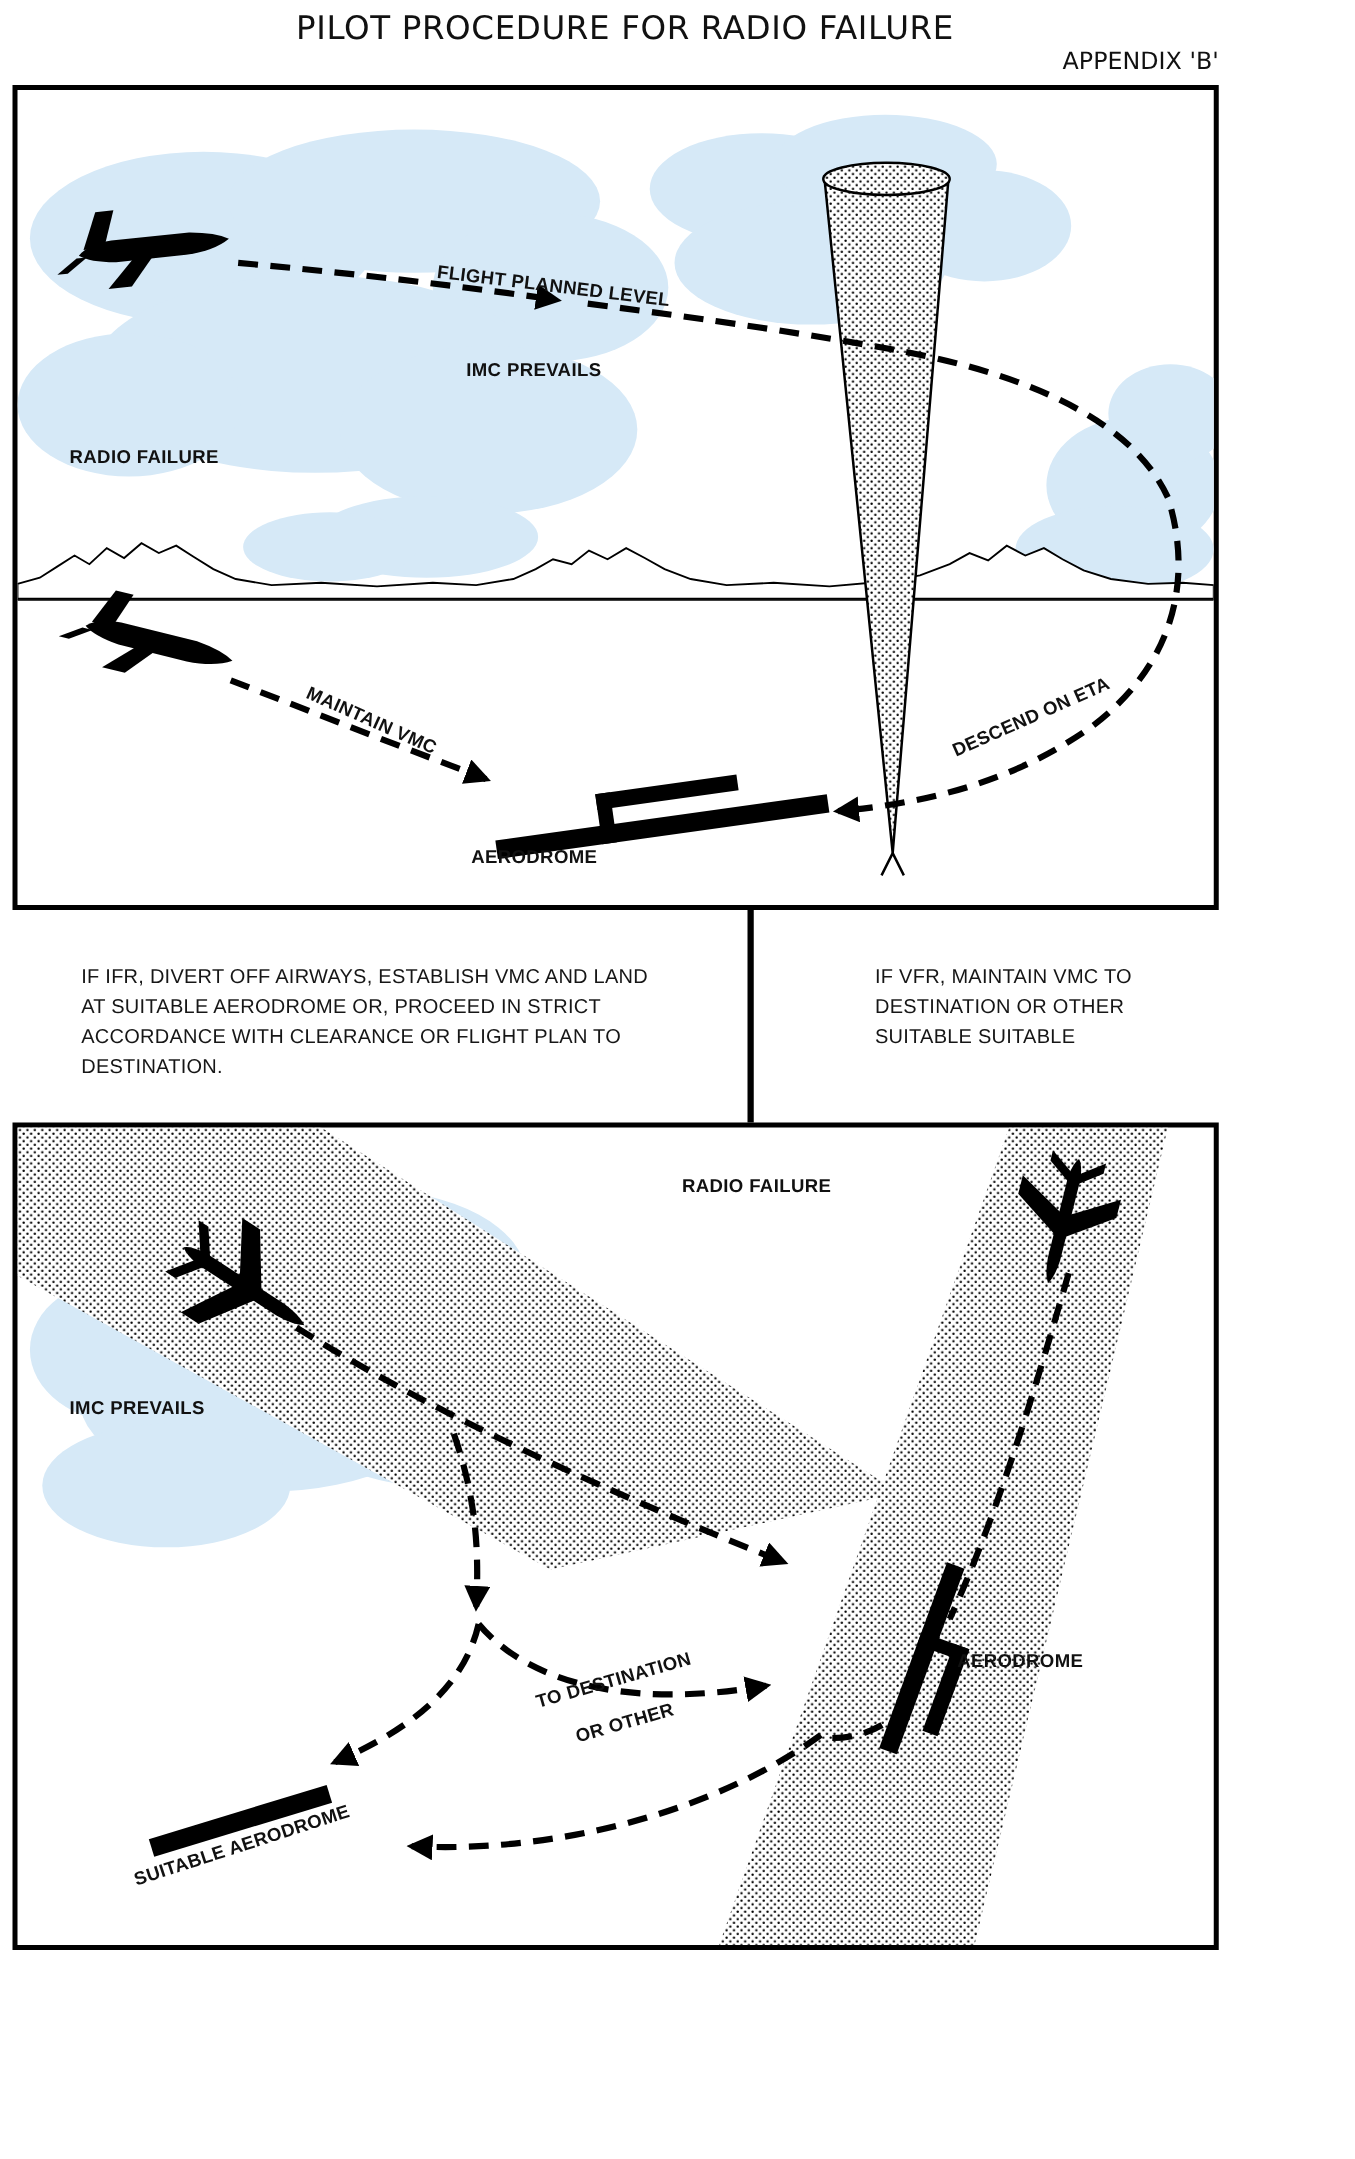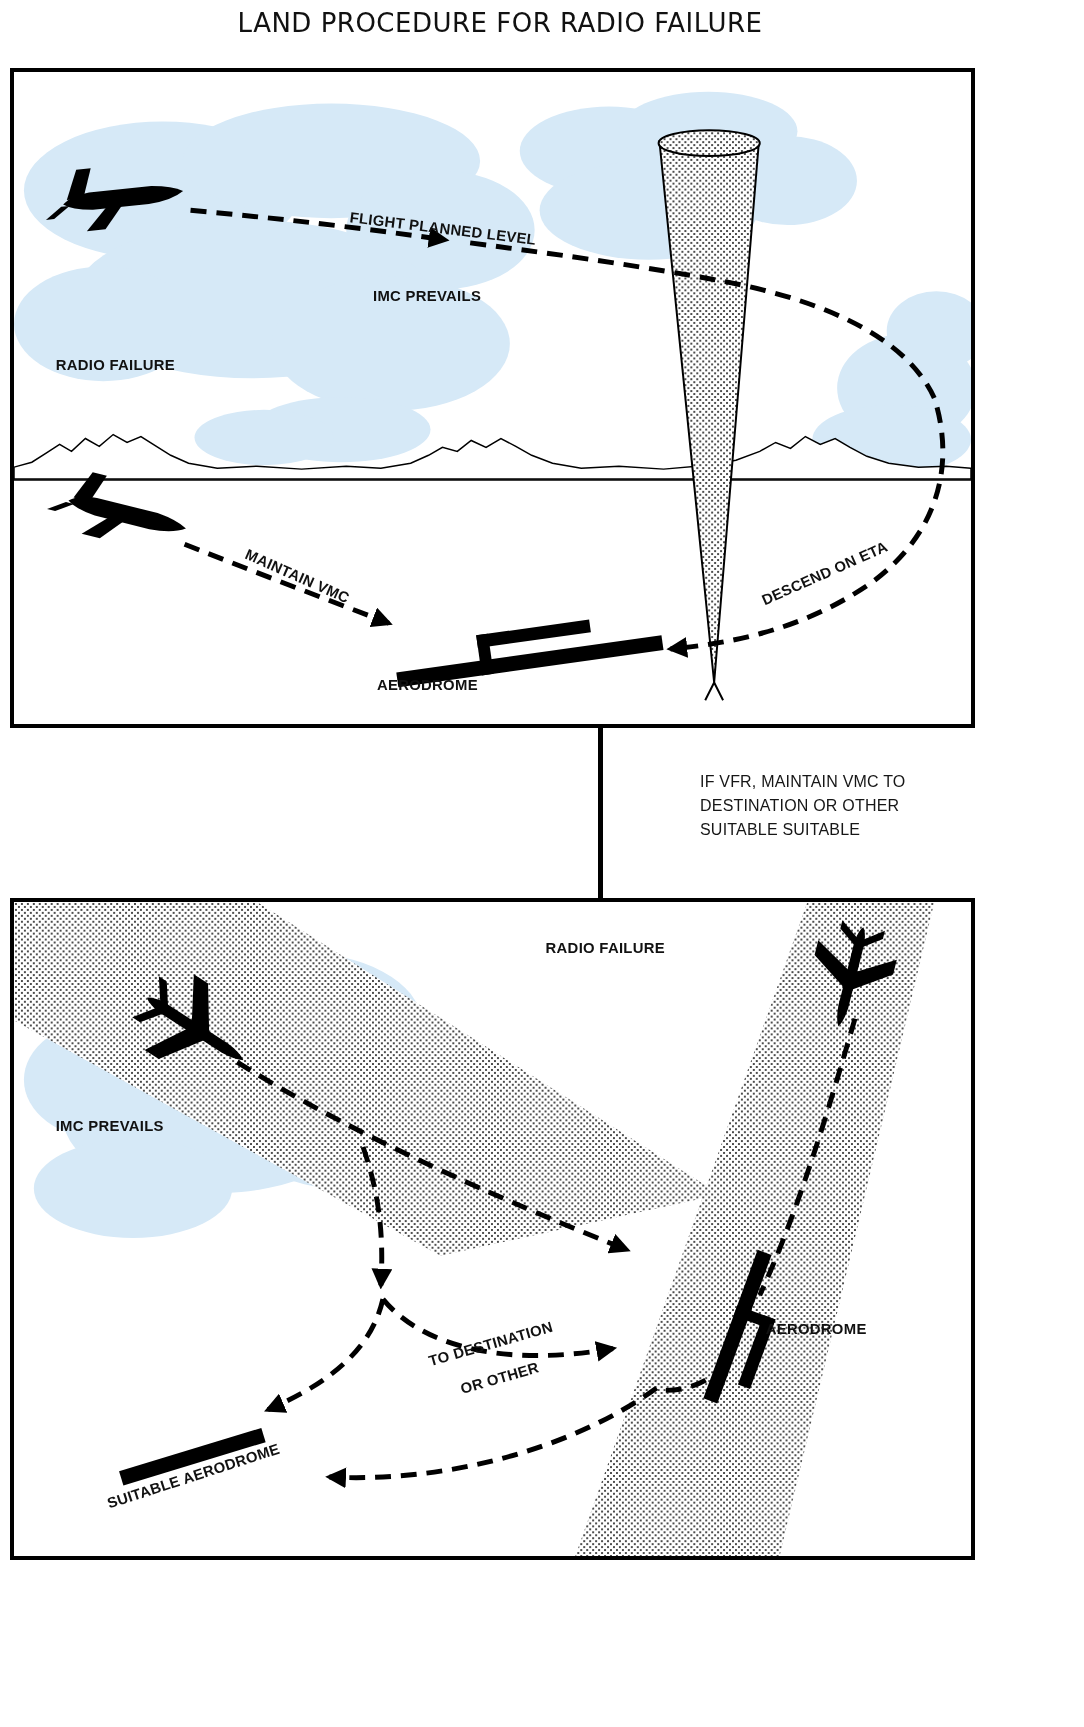--- a/index.html
+++ b/index.html
@@ -18,21 +18,22 @@
            color:#161616;line-height:24px;letter-spacing:.2px;white-space:pre-line;}
   #ifr-text{left:65px;top:770px;width:540px;}
   #vfr-text{left:700px;top:770px;width:260px;}
   .lbl{font:bold 15px "Liberation Sans",sans-serif;fill:#111;letter-spacing:.3px;}
 </style>
 </head>
 <body>
 
 <div id="page">
 
-  <div class="title">LAND PROCEDURE FOR RADIO FAILURE</div>
+  <div class="title">PILOT PROCEDURE FOR RADIO FAILURE</div>
+  <div class="appendix">APPENDIX 'B'</div>
 
   <div class="panel" id="panel-top">
     <svg viewBox="0 0 965 660" preserveAspectRatio="none">
       <defs>
         <pattern id="stip1" width="6" height="6" patternUnits="userSpaceOnUse">
           <rect width="6" height="6" fill="#fff"></rect>
           <circle cx="2" cy="2" r="0.95" fill="#000"></circle>
           <circle cx="5" cy="5" r="0.95" fill="#000"></circle>
         </pattern>
         <marker id="arw1" viewBox="0 0 10 10" refX="8" refY="5" markerWidth="4.2" markerHeight="4.2" orient="auto">
@@ -97,20 +98,24 @@
       <text class="lbl" x="362" y="232">IMC PREVAILS</text>
       <text class="lbl" x="42" y="302">RADIO FAILURE</text>
       <text class="lbl" transform="translate(232,492) rotate(24)">MAINTAIN VMC</text>
       <text class="lbl" transform="translate(757,540) rotate(-24)">DESCEND ON ETA</text>
       <text class="lbl" x="366" y="626">AERODROME</text>
     </svg>
   </div>
 
   <div id="connector"></div>
 
+  <div class="midtext" id="ifr-text">IF IFR, DIVERT OFF AIRWAYS, ESTABLISH VMC AND LAND
+AT SUITABLE AERODROME OR, PROCEED IN STRICT
+ACCORDANCE WITH CLEARANCE OR FLIGHT PLAN TO
+DESTINATION.</div>
   <div class="midtext" id="vfr-text">IF VFR, MAINTAIN VMC TO
 DESTINATION OR OTHER
 SUITABLE SUITABLE</div>
 
   <div class="panel" id="panel-bottom">
     <svg viewBox="0 0 965 662" preserveAspectRatio="none">
       <defs>
         <pattern id="stip2" width="6" height="6" patternUnits="userSpaceOnUse">
           <rect width="6" height="6" fill="#fff"></rect>
           <circle cx="2" cy="2" r="0.95" fill="#000"></circle>

